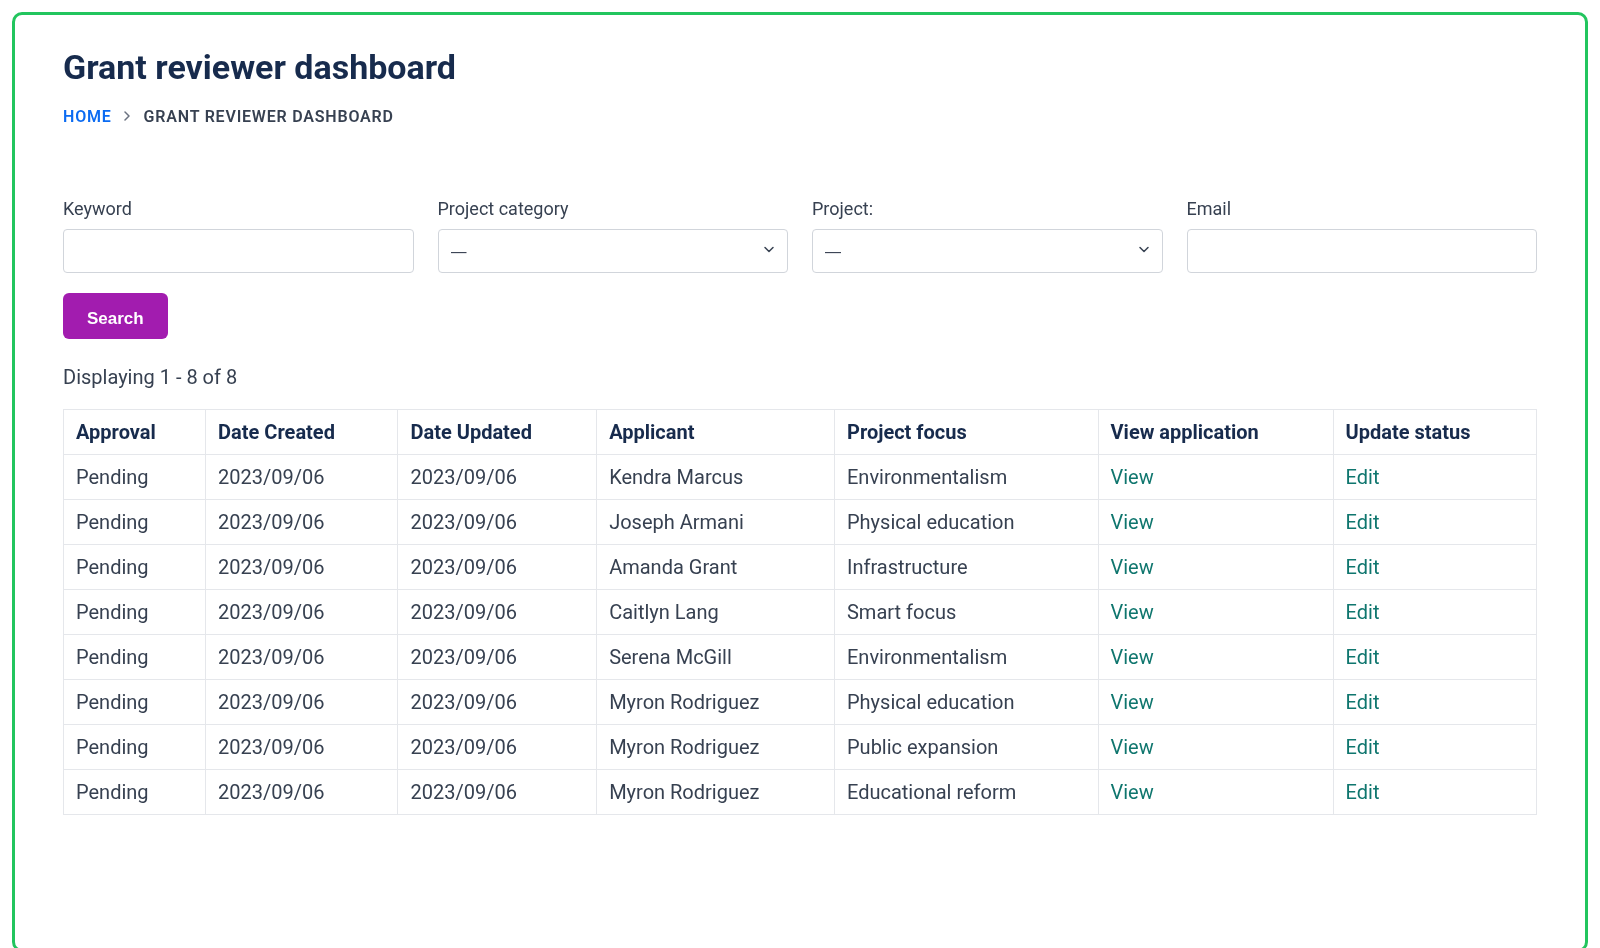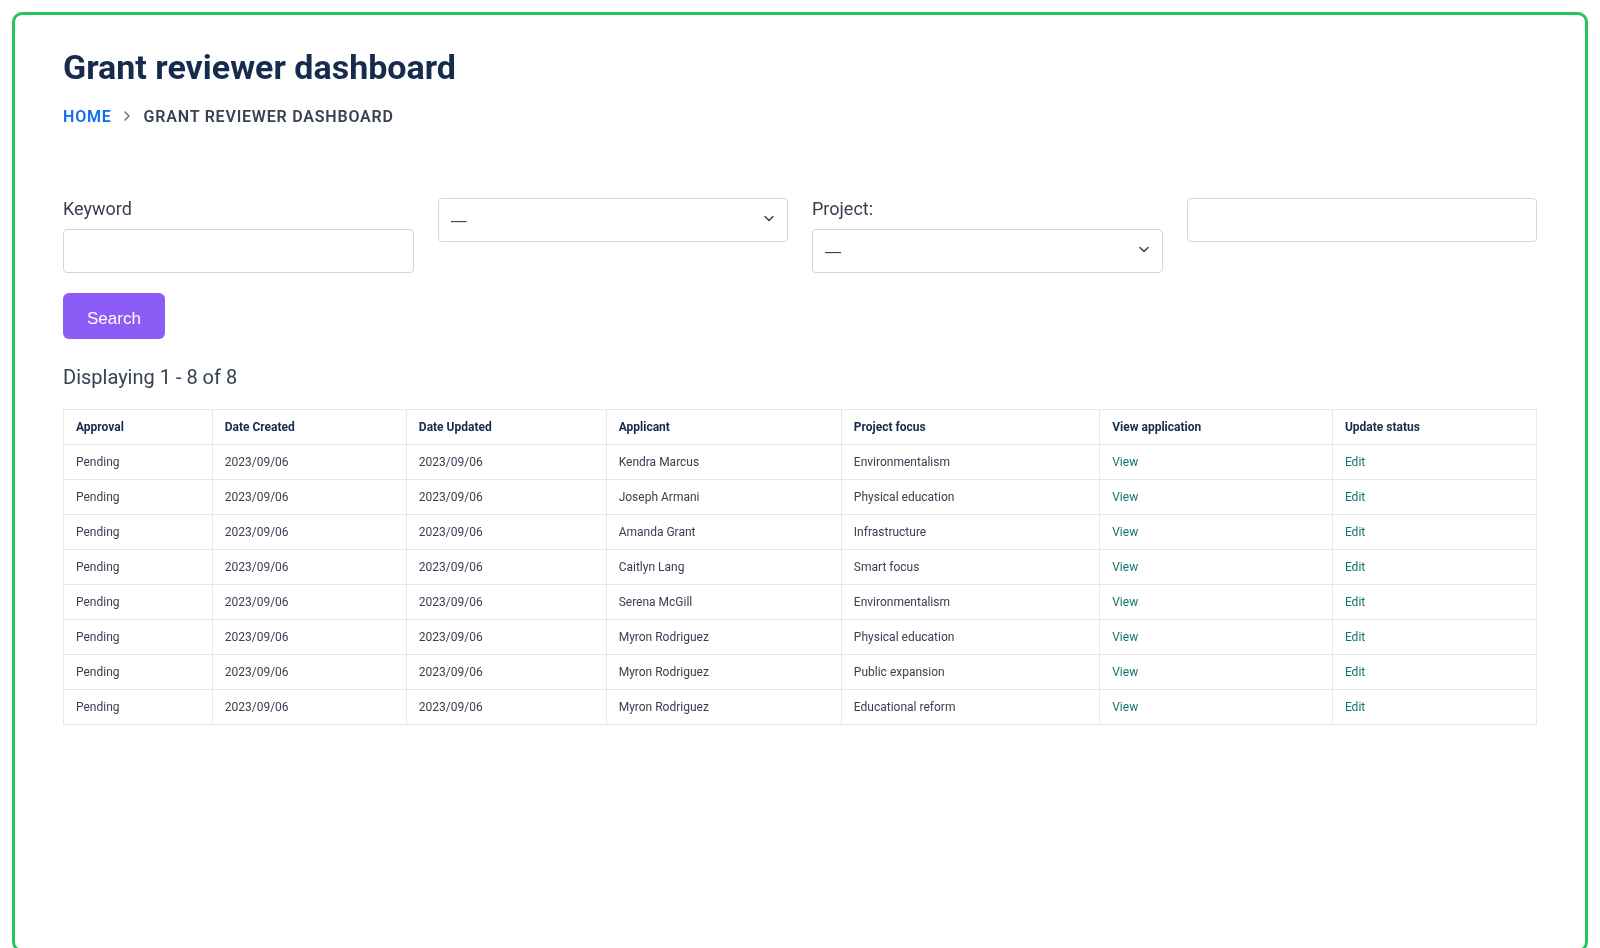--- a/index.html
+++ b/index.html
@@ -83,40 +83,40 @@
     }
     .select-wrap .chev {
       position: absolute;
       right: 12px;
       top: 50%;
       transform: translateY(-50%);
       pointer-events: none;
       color: #374151;
     }
     .btn-primary {
-      background: #8b5cf6;
+      background: #a21caf;
       color: #fff;
       border: none;
       border-radius: 6px;
       height: 46px;
       padding: 16px 24px;
       font-size: 17px;
-      font-weight: 400;
+      font-weight: 700;
       cursor: pointer;
     }
     .results-count {
       font-size: 20px;
       color: #374151;
       margin-top: 26px;
       margin-bottom: 20px;
     }
     table.data {
       width: 100%;
       border-collapse: collapse;
-      font-size: 12px;
+      font-size: 20px;
     }
     table.data th, table.data td {
       border: 1px solid #e5e7eb;
       padding: 10px 12px;
       text-align: left;
     }
     table.data th {
       font-weight: 700;
       color: #172b4d;
       background: #fff;
@@ -145,20 +145,21 @@
     </span>
     <span class="current">GRANT REVIEWER DASHBOARD</span>
   </nav>
 
   <div class="filters">
     <div class="filter-group">
       <label class="filter-label">Keyword</label>
       <input class="input" type="text" value="" style="">
     </div>
     <div class="filter-group">
+      <label class="filter-label">Project category</label>
       <div class="select-wrap">
         <select class="select">
           <option>—</option>
         </select>
         <span class="chev">
           <svg width="14" height="14" viewBox="0 0 14 14">
               <path d="M3 5 L7 9 L11 5" stroke="#374151" stroke-width="1.5" fill="none" stroke-linecap="round" stroke-linejoin="round"></path>
             </svg>
         </span>
       </div>
@@ -170,20 +171,21 @@
           <option>—</option>
         </select>
         <span class="chev">
           <svg width="14" height="14" viewBox="0 0 14 14">
               <path d="M3 5 L7 9 L11 5" stroke="#374151" stroke-width="1.5" fill="none" stroke-linecap="round" stroke-linejoin="round"></path>
             </svg>
         </span>
       </div>
     </div>
     <div class="filter-group">
+      <label class="filter-label">Email</label>
       <input class="input" type="text" value="" style="">
     </div>
   </div>
 
   <button class="btn-primary">Search</button>
 
   <div class="results-count">Displaying 1 - 8 of 8</div>
 
   <table class="data">
     <thead>

